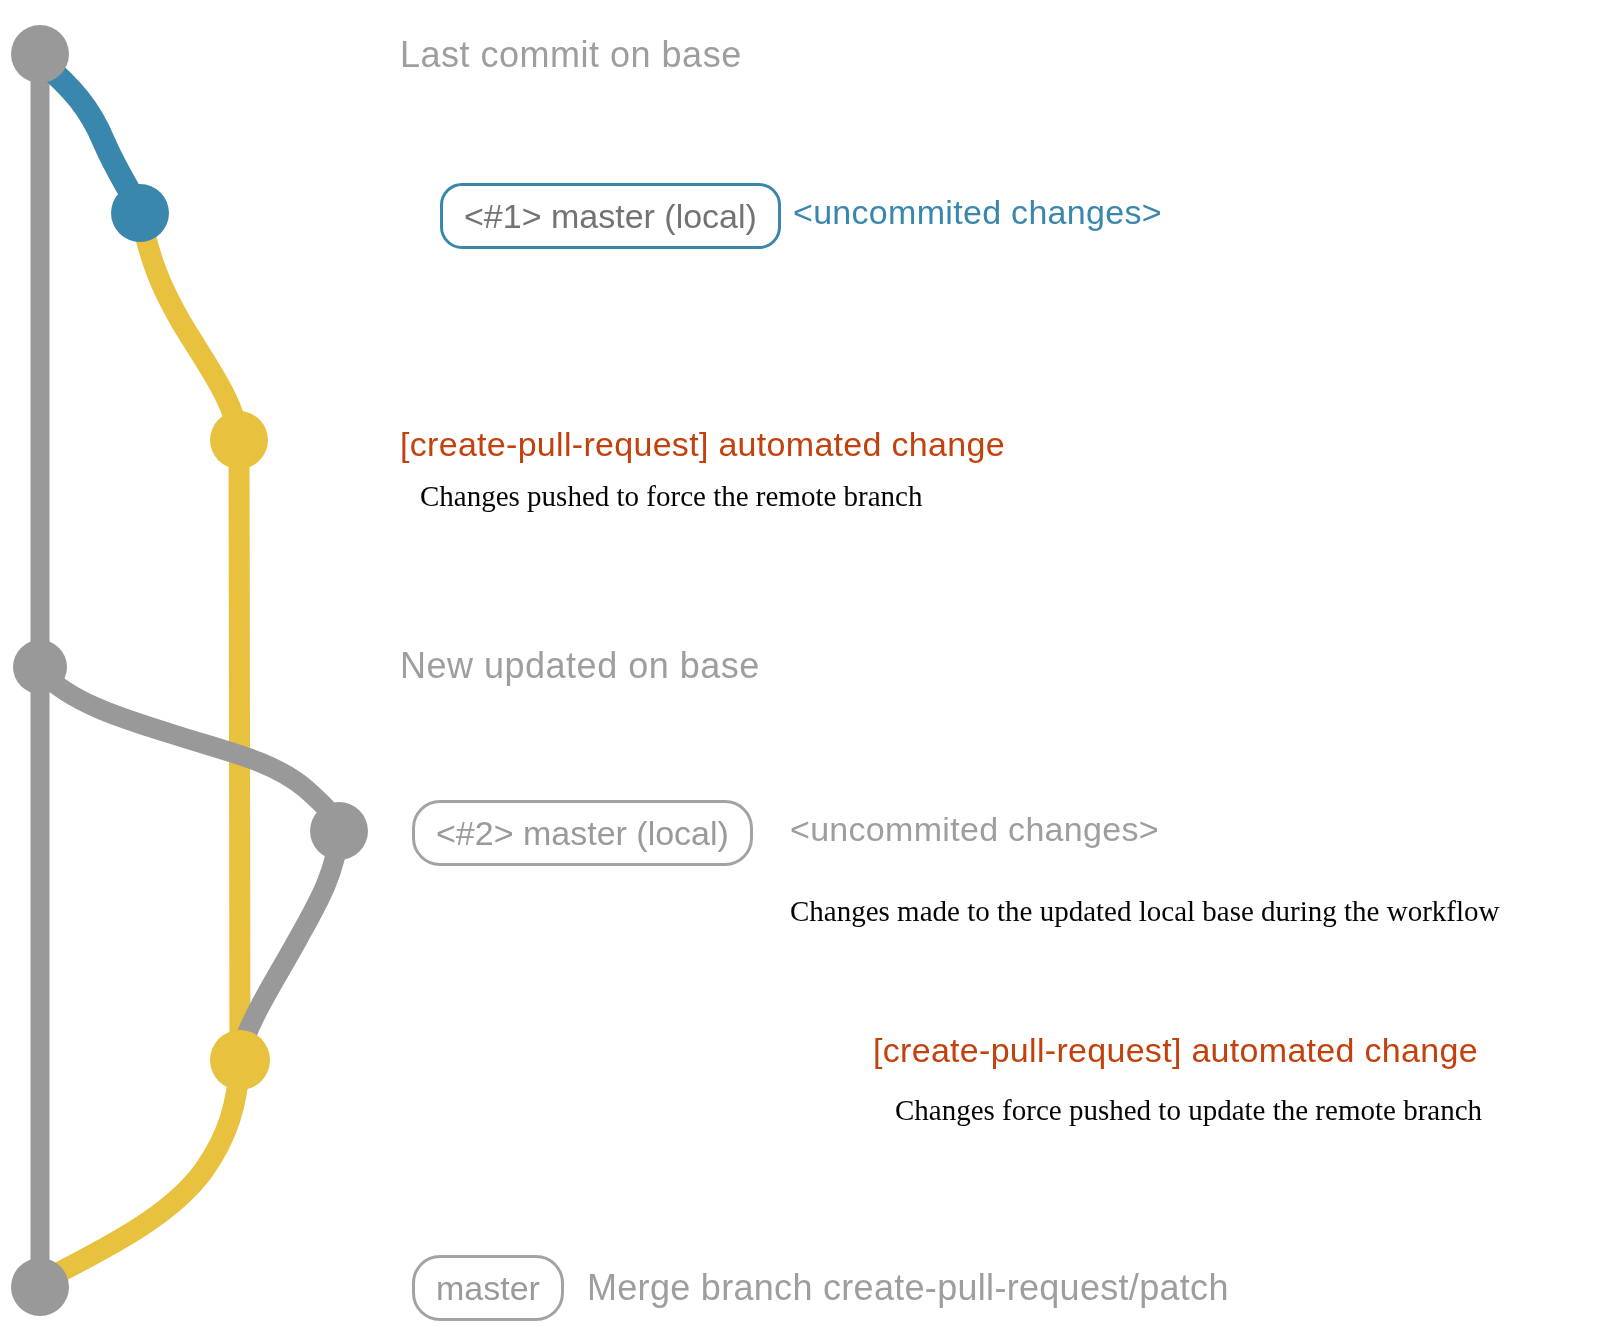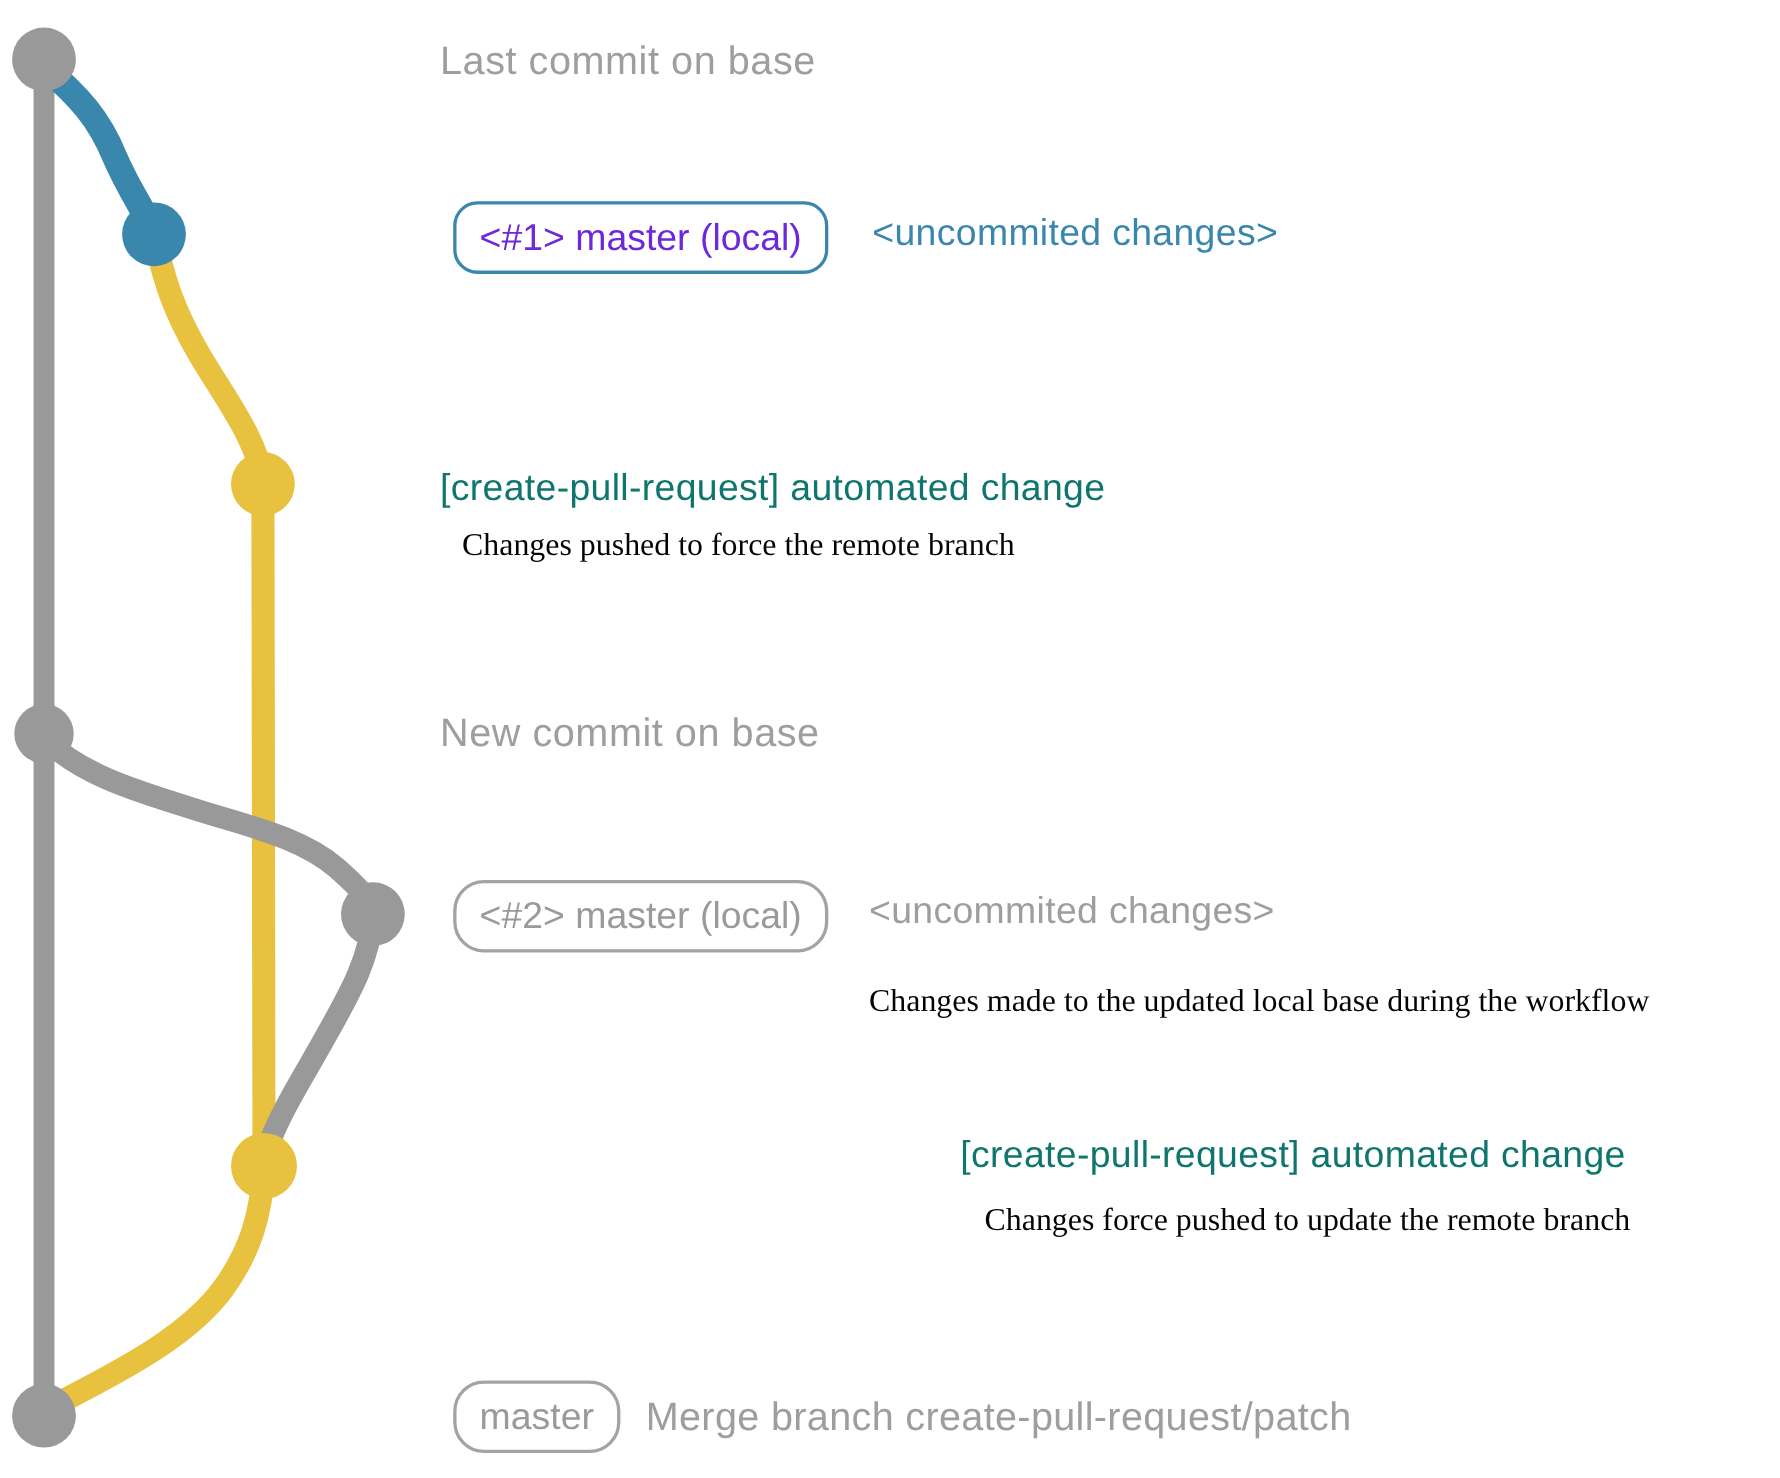--- a/index.html
+++ b/index.html
@@ -10,30 +10,30 @@
   .graph-svg { position:absolute; left:0; top:0; }
   .hdr {
     position:absolute; transform:translateY(-50%);
     font-size:36px; color:#9e9e9e; white-space:nowrap; letter-spacing:0.5px;
   }
   .tag {
     position:absolute; transform:translateY(-50%);
     font-size:34px; line-height:1; padding:13px 21px;
     border:3px solid; border-radius:22px; white-space:nowrap; background:#fff;
   }
-  .tag.blue   { color:#6d28d9; border-color:#3a87ad; }
+  .tag.blue   { color:#737373; border-color:#3a87ad;margin-left:28px; }
   .tag.gray   { color:#9a9a9a; border-color:#a3a3a3;border-radius:28px; }
   .tag.yellow { color:#e8c13e; border-color:#e8c13e; }
   .side {
     position:absolute; transform:translateY(-50%);
     font-size:34px; white-space:nowrap; letter-spacing:0.3px;
   }
   .side.blue   { color:#3a87ad; }
   .side.gray   { color:#9e9e9e; }
-  .side.yellow { color:#0f766e; }
+  .side.yellow { color:#c2410c; }
   .side.big    { font-size:36px; }
   .desc {
     position:absolute; transform:translateY(-50%);
     font-family:"Liberation Serif", serif; font-size:29px; color:#050505;
     white-space:nowrap;
   }
 </style>
 </head>
 <body>
 
@@ -61,21 +61,21 @@
   </svg>
 
   <div class="hdr" style="left:400px; top:55px;">Last commit on base</div>
 
   <div class="tag blue" style="left:412px; top:216px;">&lt;#1&gt; master (local)</div>
   <div class="side blue" style="left:793px; top:212px;">&lt;uncommited changes&gt;</div>
 
   <div class="side yellow" style="left:400px; top:444px;">[create-pull-request] automated change</div>
   <div class="desc" style="left:420px; top:496px;">Changes pushed to force the remote branch</div>
 
-  <div class="hdr" style="left:400px; top:666px;">New commit on base</div>
+  <div class="hdr" style="left:400px; top:666px;">New updated on base</div>
 
   <div class="tag gray" style="left:412px; top:833px;">&lt;#2&gt; master (local)</div>
   <div class="side gray" style="left:790px; top:829px;">&lt;uncommited changes&gt;</div>
   <div class="desc" style="left:790px; top:911px;">Changes made to the updated local base during the workflow</div>
 
   <div class="side yellow" style="left:873px; top:1050px;">[create-pull-request] automated change</div>
   <div class="desc" style="left:895px; top:1110px;">Changes force pushed to update the remote branch</div>
 
   <div class="tag gray" style="left:412px; top:1288px;">master</div>
   <div class="side gray big" style="left:587px; top:1288px;">Merge branch create-pull-request/patch</div>

